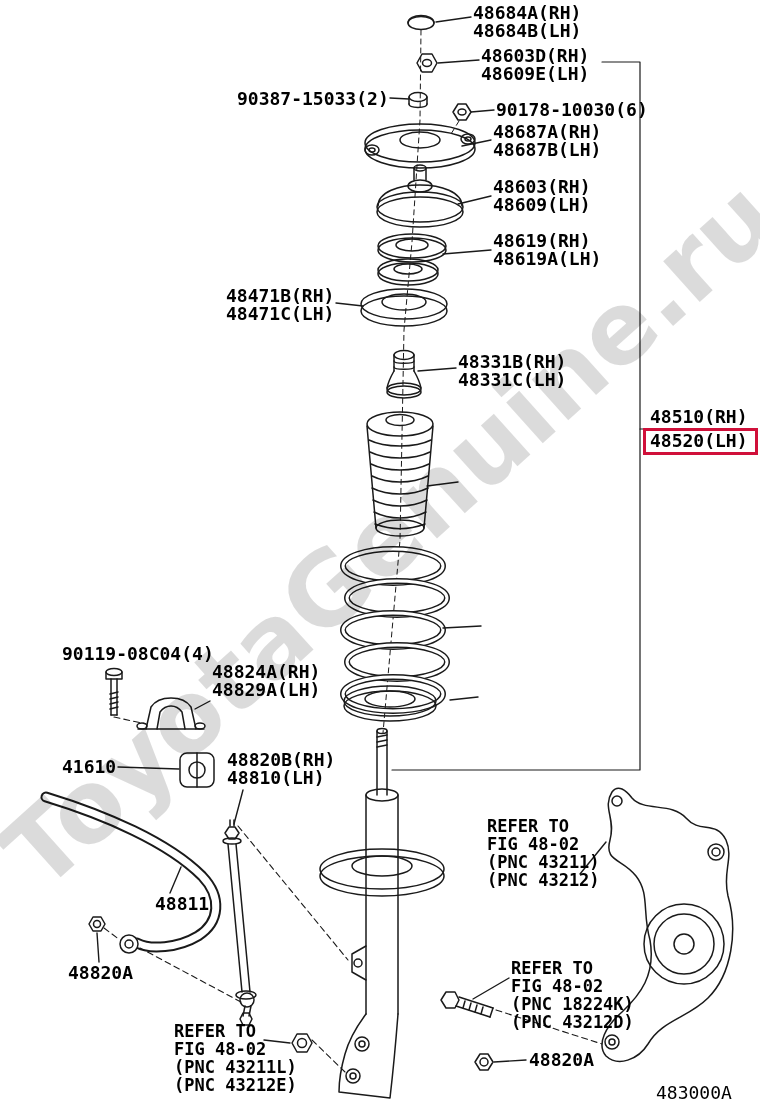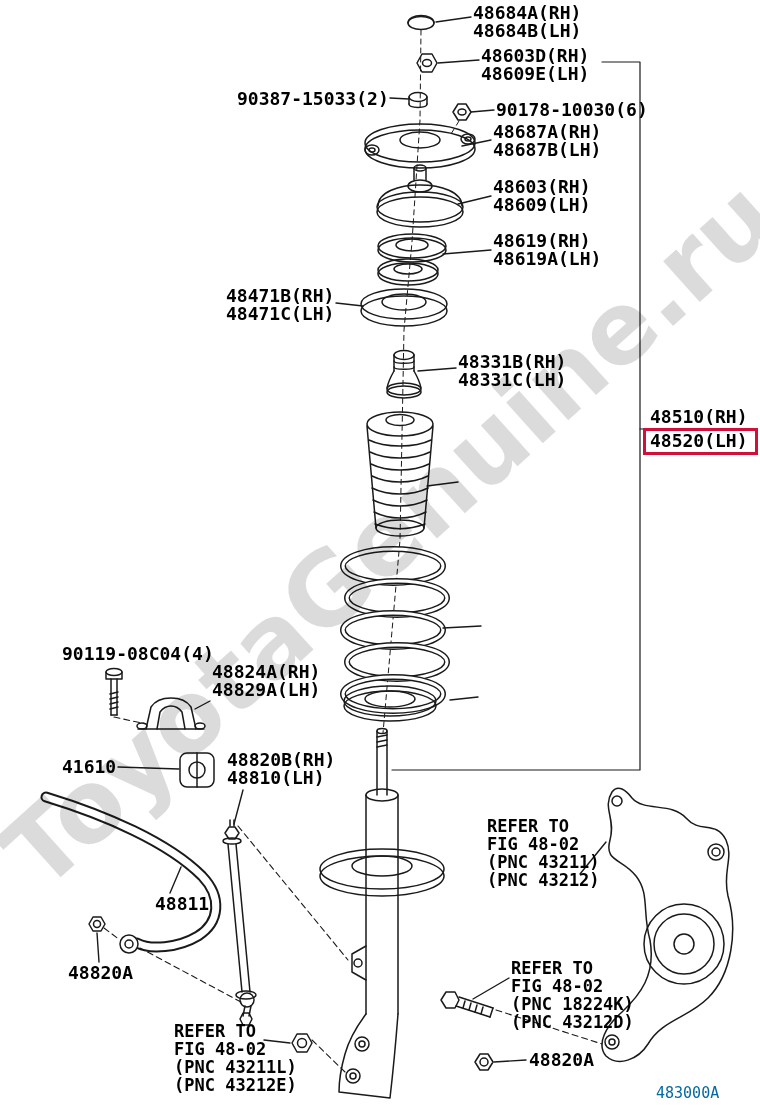--- a/index.html
+++ b/index.html
@@ -19,21 +19,21 @@
     color:#000; white-space:nowrap;
   }
   .refer {
     position:absolute; z-index:3; font-weight:bold; font-size:17px; line-height:18px;
     color:#000; white-space:nowrap;
   }
   .hl-box {
     position:absolute; z-index:3; border:3px solid #d0103a; background:transparent;
   }
   .code {
-    position:absolute; z-index:3; font-size:15px; line-height:16px; color:#0369a1; white-space:nowrap;
+    position:absolute; z-index:3; font-size:18px; line-height:16px; color:#000000; white-space:nowrap;
   }
 </style>
 </head>
 <body>
 
 <div class="stage">
 
   <svg class="art" width="760" height="1112" viewBox="0 0 760 1112">
     <g fill="none" stroke="#1a1a1a" stroke-width="1.5" stroke-linecap="round" stroke-linejoin="round">
 

